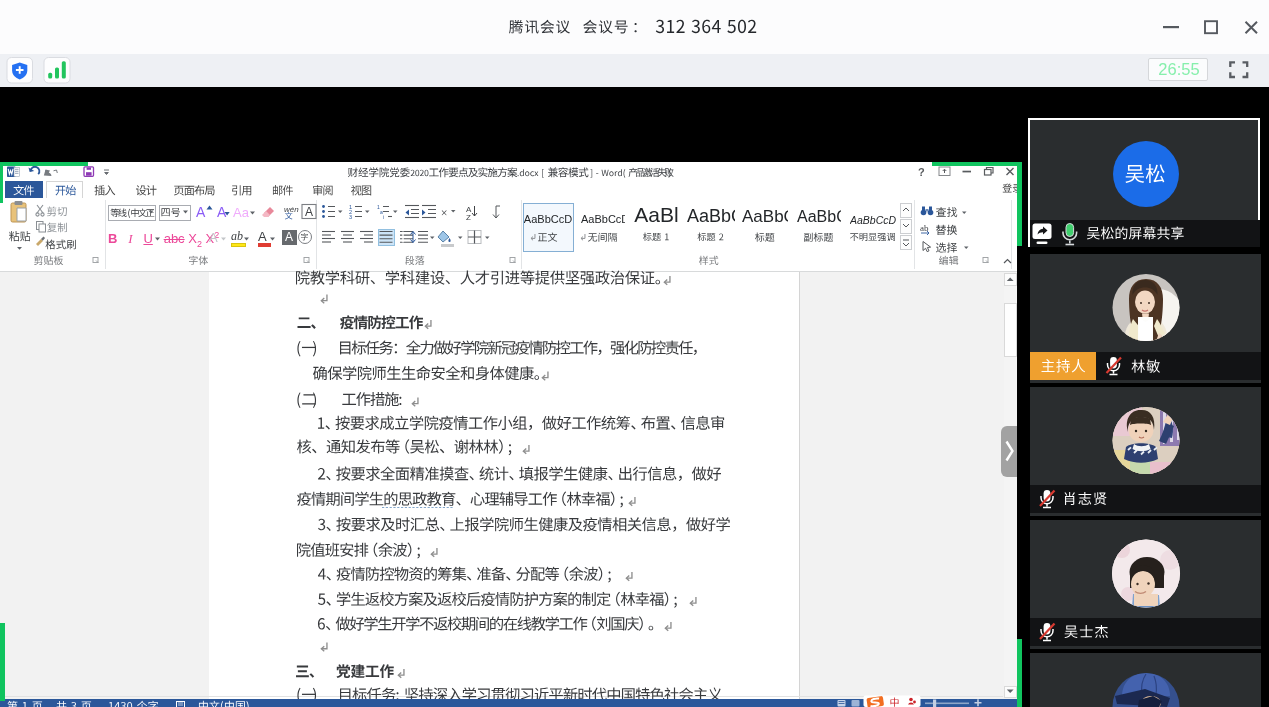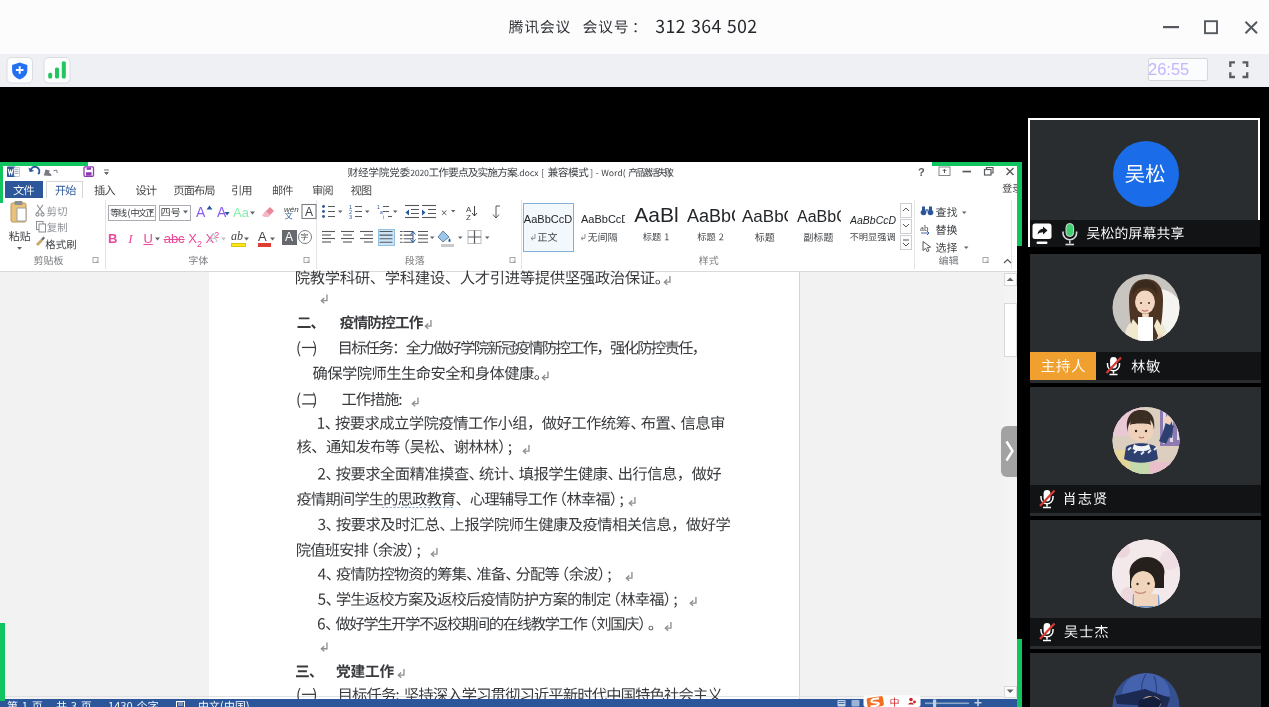--- a/index.html
+++ b/index.html
@@ -1,36 +1,36 @@
 <!DOCTYPE html>
 <html><head><meta charset="utf-8"><style>html,body{margin:0;padding:0;width:1269px;height:707px;overflow:hidden;background:#000;font-family:"Liberation Sans",sans-serif}*{box-sizing:border-box}</style></head><body>
 <div style="position:absolute;left:0px;top:0px;width:1269px;height:54px;background:#fcfcfd"></div>
 <div style="position:absolute;left:0px;top:54px;width:1269px;height:33px;background:#eef0f4"></div>
 <div style="position:absolute;left:1148px;top:57.5px;width:60px;height:23px;background:#fbfcfd;border:1px solid #d5d7da;border-radius:2px"></div>
-<div style="position:absolute;left:1148px;top:60px;width:62px;text-align:left;font:16.5px 'Liberation Sans',sans-serif;color:#c4b5fd">26:55</div>
+<div style="position:absolute;left:1148px;top:60px;width:62px;text-align:center;font:16.5px 'Liberation Sans',sans-serif;color:#86efac">26:55</div>
 <div style="position:absolute;left:0px;top:162px;width:88px;height:4px;background:#10c45f;z-index:9"></div>
 <div style="position:absolute;left:932px;top:162px;width:90px;height:4px;background:#10c45f;z-index:9"></div>
 <div style="position:absolute;left:0px;top:166px;width:3px;height:37px;background:#10c45f;z-index:9"></div>
 <div style="position:absolute;left:0px;top:623px;width:4.5px;height:78px;background:#10c45f;z-index:9"></div>
 <div style="position:absolute;left:1017px;top:166px;width:5px;height:80px;background:#10c45f;z-index:9"></div>
 <div style="position:absolute;left:1017px;top:639px;width:5px;height:68px;background:#10c45f;z-index:9"></div>
 <div style="position:absolute;left:0px;top:162px;width:1017px;height:545px;background:#fff"></div>
 <div style="position:absolute;left:918px;top:165.5px;font:bold 11px 'Liberation Sans',sans-serif;color:#585b5e">?</div>
 <div style="position:absolute;left:4.7px;top:180.5px;width:38.6px;height:17.5px;background:#2b579a"></div>
 <div style="position:absolute;left:46px;top:180.8px;width:37px;height:17.2px;background:#fff;border:1px solid #d5d5d5;border-bottom:none"></div>
 <div style="position:absolute;left:104.5px;top:200px;width:1px;height:69px;background:#e2e4e6"></div>
 <div style="position:absolute;left:315.8px;top:200px;width:1px;height:69px;background:#e2e4e6"></div>
 <div style="position:absolute;left:521px;top:200px;width:1px;height:69px;background:#e2e4e6"></div>
 <div style="position:absolute;left:914px;top:200px;width:1px;height:69px;background:#e2e4e6"></div>
 <div style="position:absolute;left:1011px;top:200px;width:1px;height:69px;background:#e2e4e6"></div>
 <div style="position:absolute;left:0px;top:270.8px;width:1017px;height:1.2px;background:#d8dadb"></div>
 <div style="position:absolute;left:108px;top:204.5px;width:48px;height:16px;background:#fff;border:1px solid #a9acb2"></div>
 <div style="position:absolute;left:158.5px;top:204.5px;width:32px;height:16px;background:#fff;border:1px solid #a9acb2"></div>
 <div style="position:absolute;left:196px;top:204px;font:14px 'Liberation Sans',sans-serif;color:#8b5cf6">A&nbsp;&nbsp;&nbsp;A</div>
-<div style="position:absolute;left:233px;top:205px;font:13px 'Liberation Sans',sans-serif;color:#86efac">Aa</div>
+<div style="position:absolute;left:233px;top:205px;font:13px 'Liberation Sans',sans-serif;color:#f0abfc">Aa</div>
 <div style="position:absolute;left:305px;top:205px;font:12px 'Liberation Sans',sans-serif;color:#3f4245">A</div>
 <div style="position:absolute;left:108px;top:229.5px;font:13px 'Liberation Sans',sans-serif;color:#ec4899"><b>B</b>&nbsp;&nbsp;&nbsp;<i style="font-family:'Liberation Serif',serif">I</i>&nbsp;&nbsp;&nbsp;<u>U</u>&nbsp;&nbsp;&nbsp;<s>abc</s>&nbsp;X<sub style="font-size:9px">2</sub>&nbsp;X<sup style="font-size:9px">2</sup></div>
 <div style="position:absolute;left:209px;top:229.5px;font:13px 'Liberation Sans',sans-serif;color:#c3c6c9">A</div>
 <div style="position:absolute;left:231px;top:228.5px;font:italic 12px 'Liberation Serif',serif;color:#3f4245">ab</div>
 <div style="position:absolute;left:230.5px;top:242.5px;width:15px;height:4px;background:#ffe717;border:1px solid #d9c410"></div>
 <div style="position:absolute;left:258px;top:228.5px;font:13px 'Liberation Sans',sans-serif;color:#3f4245">A</div>
 <div style="position:absolute;left:257.5px;top:242.5px;width:13px;height:4px;background:#e03c32"></div>
 <div style="position:absolute;left:281.5px;top:229.5px;width:15px;height:15px;background:#66696d"></div>
 <div style="position:absolute;left:285px;top:230px;font:12px 'Liberation Sans',sans-serif;color:#fff">A</div>
 <div style="position:absolute;left:377.5px;top:228.5px;width:17px;height:17px;background:#cde4f7;border:1px solid #92c0e0"></div>

